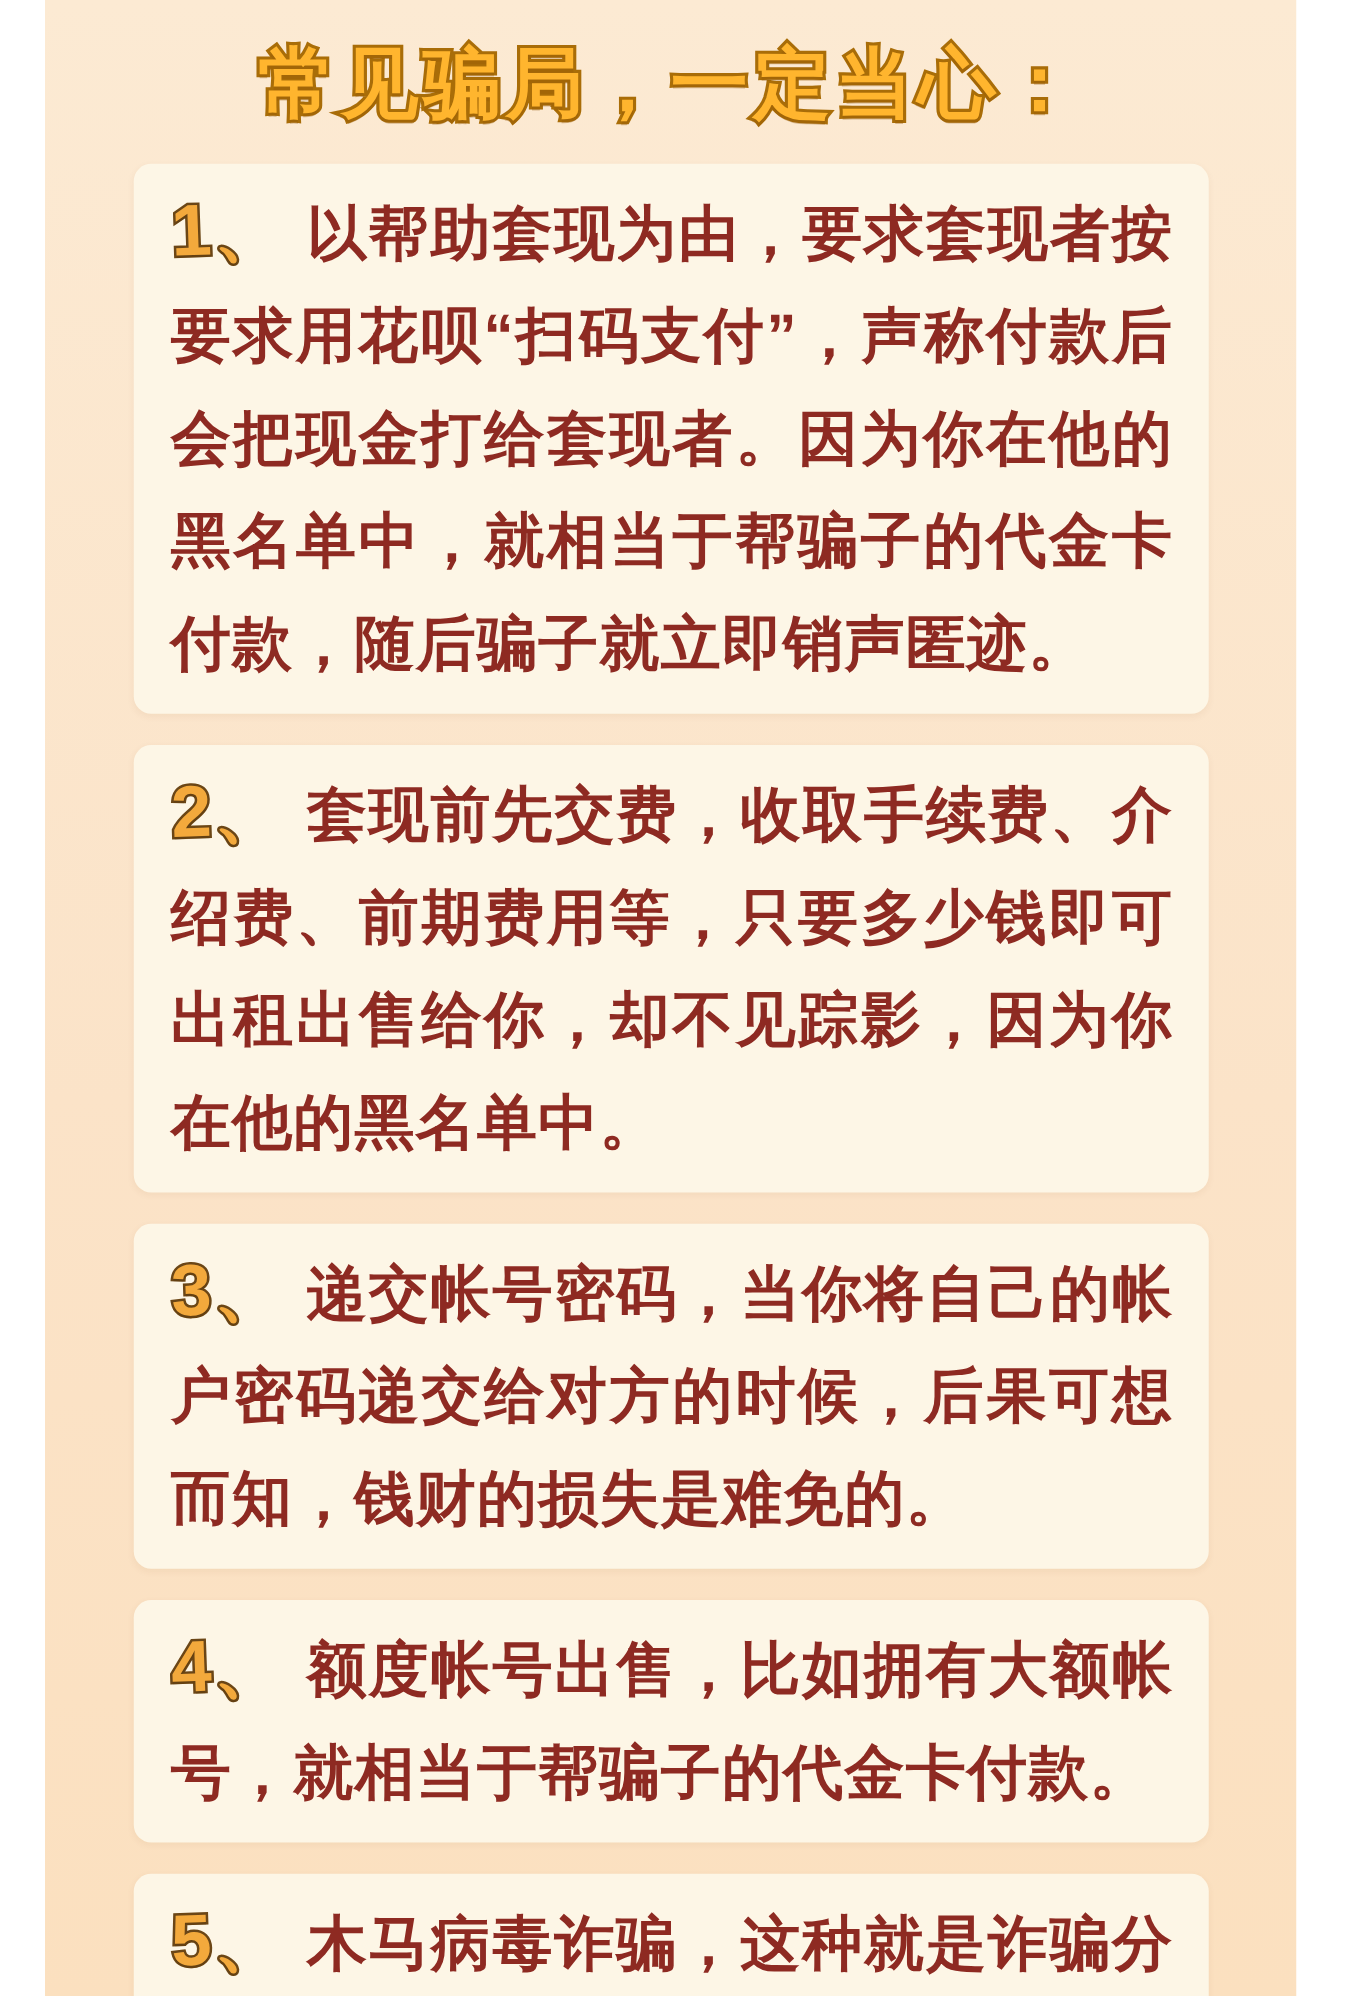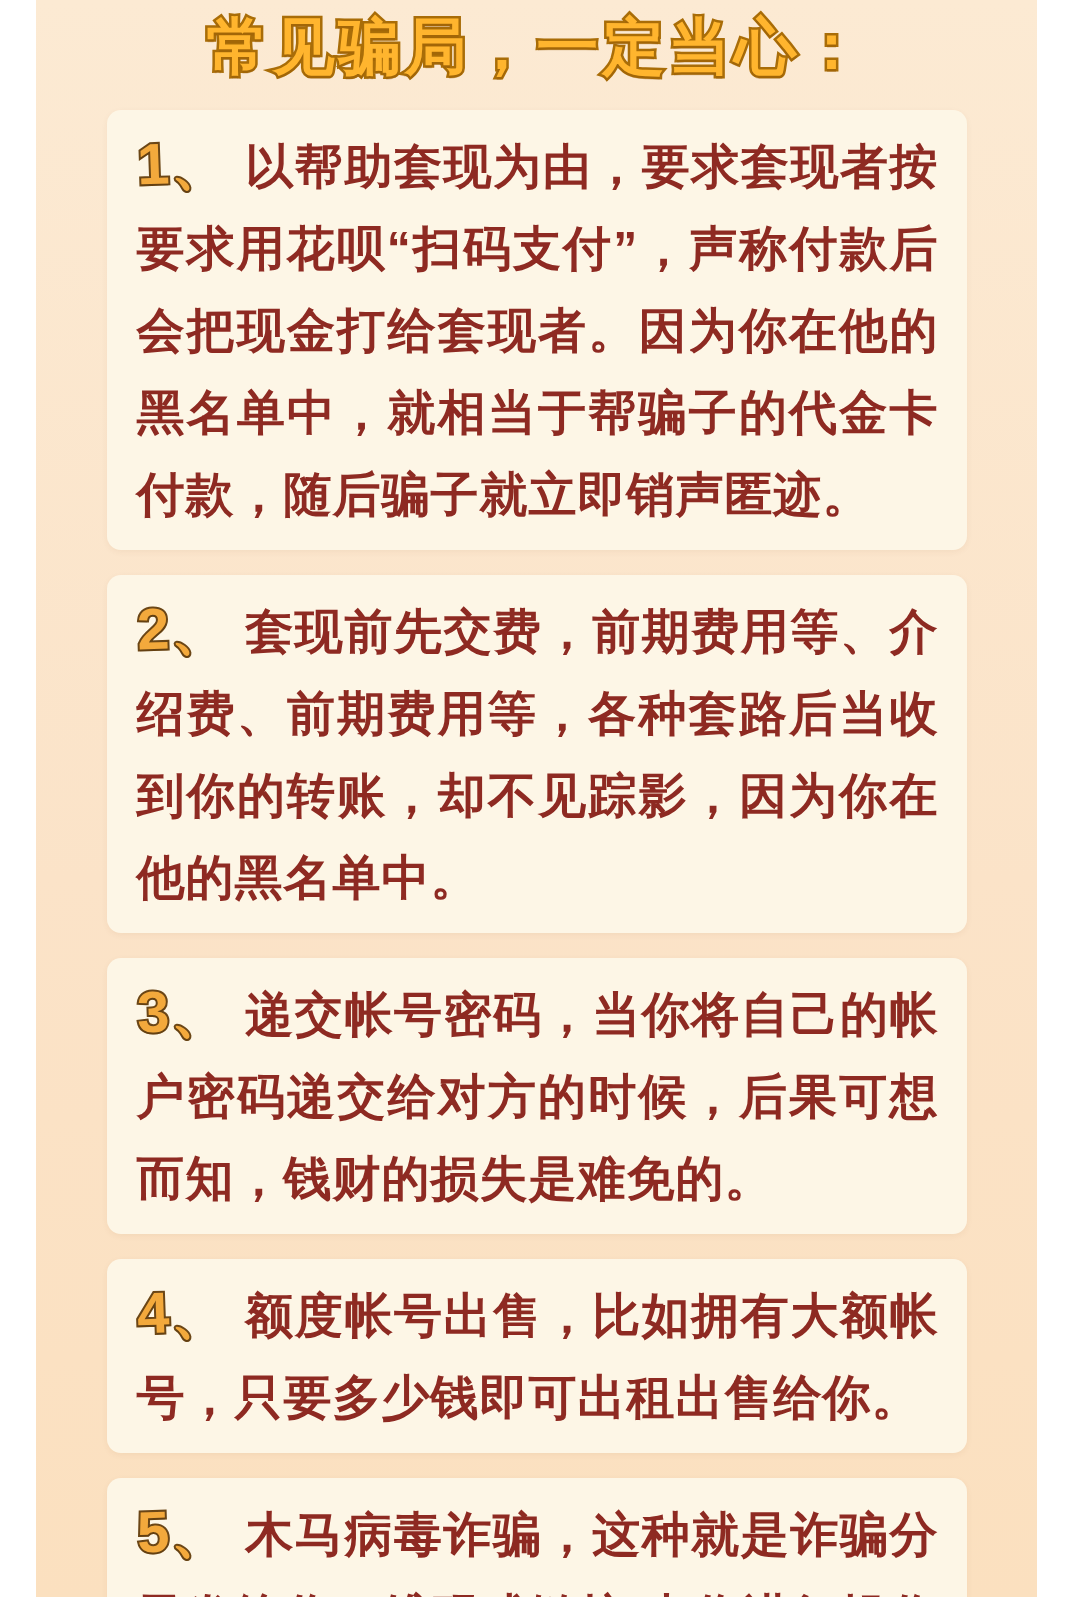--- a/index.html
+++ b/index.html
@@ -25,21 +25,21 @@
     background: var(--page-bg);
     overflow: hidden;
   }
   .panel {
     position: absolute;
     left: 36px;
     right: 42px;
     top: 0;
     bottom: 0;
     background: linear-gradient(180deg, #fcead3 0%, var(--panel-bg) 55%, #fbe0bf 100%);
-    padding-top: 4px;
+    padding-top: 25px;
   }
   .page-title {
     text-align: center;
     font-size: 62px;
     font-weight: 800;
     letter-spacing: 4px;
     color: var(--title-fill);
     -webkit-text-stroke: 5px var(--title-outline);
     paint-order: stroke fill;
     text-shadow: 0 3px 0 rgba(150, 90, 5, 0.35);
@@ -90,29 +90,29 @@
 
     <h1 class="page-title">常见骗局，一定当心：</h1>
 
     <div class="cards">
 
       <div class="card">
         <p><span class="item-number">1、</span><span>以帮助套现为由，要求套现者按要求用花呗“扫码支付”，声称付款后会把现金打给套现者。因为你在他的黑名单中，就相当于帮骗子的代金卡付款，随后骗子就立即销声匿迹。</span></p>
       </div>
 
       <div class="card">
-        <p><span class="item-number">2、</span><span>套现前先交费，前期费用等、介绍费、前期费用等，各种套路后当收到你的转账，却不见踪影，因为你在他的黑名单中。</span></p>
+        <p><span class="item-number">2、</span><span>套现前先交费，收取手续费、介绍费、前期费用等，只要多少钱即可出租出售给你，却不见踪影，因为你在他的黑名单中。</span></p>
       </div>
 
       <div class="card">
         <p><span class="item-number">3、</span><span>递交帐号密码，当你将自己的帐户密码递交给对方的时候，后果可想而知，钱财的损失是难免的。</span></p>
       </div>
 
       <div class="card">
-        <p><span class="item-number">4、</span><span>额度帐号出售，比如拥有大额帐号，只要多少钱即可出租出售给你。</span></p>
+        <p><span class="item-number">4、</span><span>额度帐号出售，比如拥有大额帐号，就相当于帮骗子的代金卡付款。</span></p>
       </div>
 
       <div class="card">
         <p><span class="item-number">5、</span><span>木马病毒诈骗，这种就是诈骗分子发给你二维码或链接,当你进行操作后就会盗取信息钱财等。</span></p>
       </div>
 
     </div>
   </div>
 </div>
 

